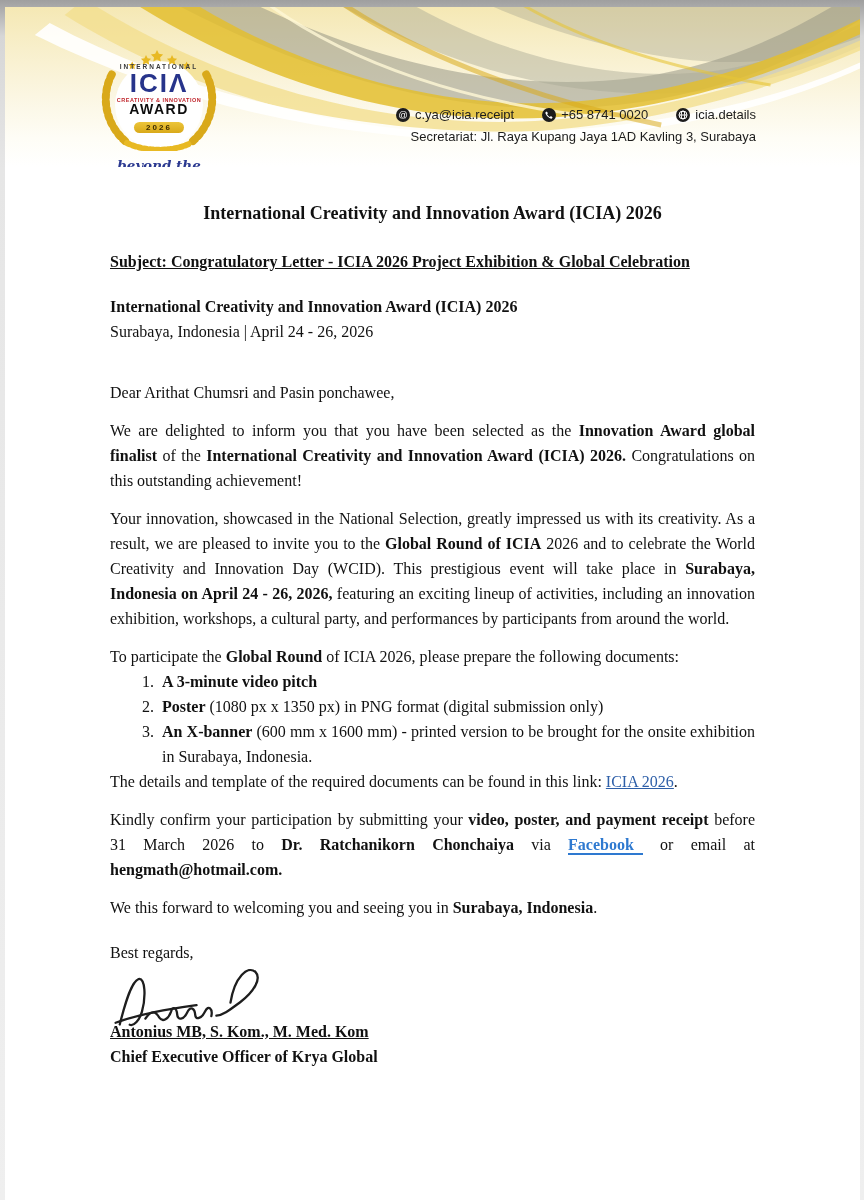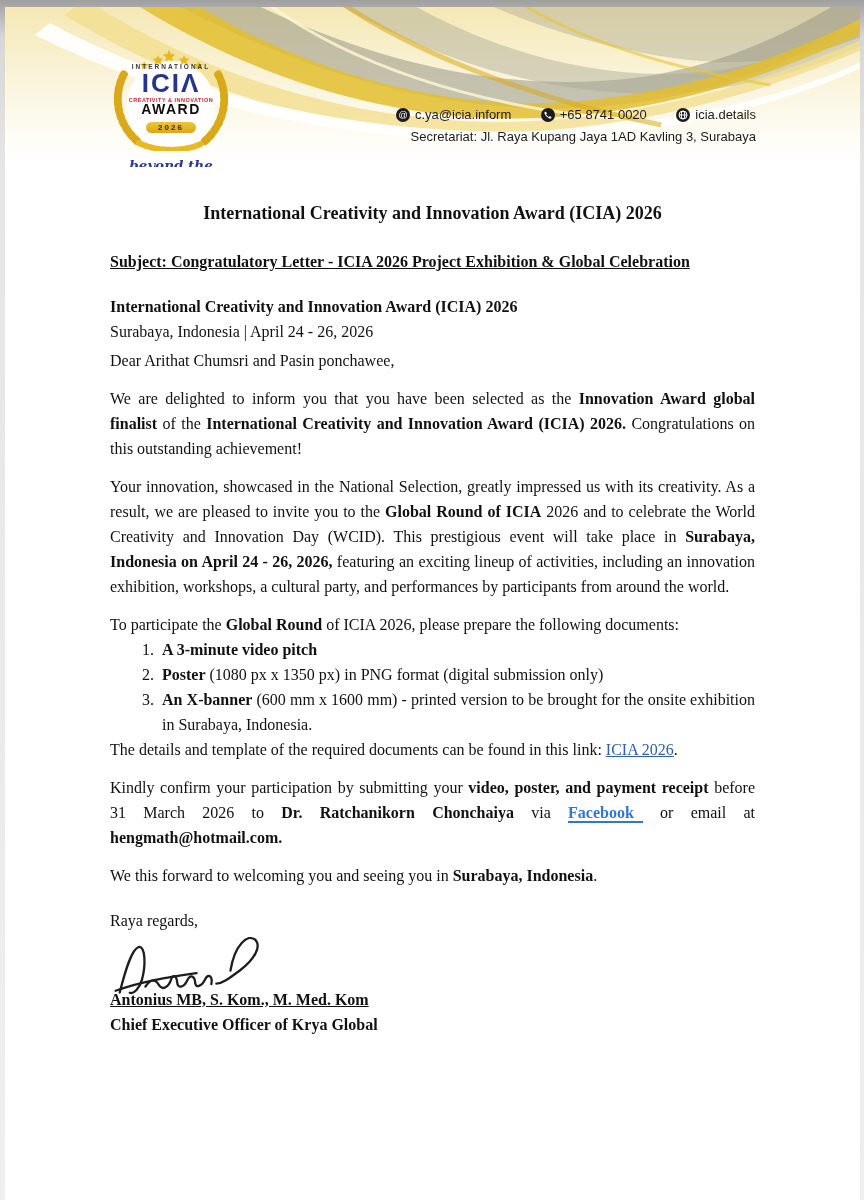--- a/index.html
+++ b/index.html
@@ -12,21 +12,21 @@
   .page{
     position:absolute;left:5px;top:7px;right:4px;bottom:0;
     background:#ffffff;
   }
   
   .letterhead{
     position:relative;height:160px;overflow:hidden;
     background:linear-gradient(180deg,#f5e8b4 0%,#f8efcb 26%,#fbf6e2 55%,#fefdf6 82%,#ffffff 100%);
   }
   .swoosh{position:absolute;top:0;left:0;width:100%;height:150px;}
-  .logo-block{position:absolute;left:86px;top:40px;width:160px;text-align:center;}
+  .logo-block{position:absolute;left:74px;top:40px;width:160px;text-align:center;}
   .logo-emblem{position:relative;width:140px;height:104px;margin:0 auto;}
   .logo-wreath{position:absolute;left:0;top:0;}
   .logo-text{position:absolute;left:0;top:16px;width:140px;text-align:center;
     font-family:"Liberation Sans","DejaVu Sans",sans-serif;}
   .logo-line1{font-size:6.5px;letter-spacing:2px;color:#3a3a3a;font-weight:bold;}
   .logo-wordmark{font-size:26px;font-weight:bold;color:var(--logo-blue);letter-spacing:2px;line-height:26px;}
   .logo-line3{font-size:5.5px;font-weight:bold;color:var(--logo-red);letter-spacing:.5px;margin-top:1px;}
   .logo-line4{font-size:14px;font-weight:800;color:#0d0d0d;letter-spacing:1.5px;line-height:13px;}
   .logo-year{display:inline-block;margin-top:3px;background:linear-gradient(180deg,#ecc53a,#d9a91a);
     color:#3c2c00;font-size:8px;font-weight:bold;padding:1px 12px;border-radius:6px;letter-spacing:2px;}
@@ -37,21 +37,21 @@
   .contact-row{display:flex;justify-content:space-between;align-items:center;}
   .contact-item{display:flex;align-items:center;gap:5px;white-space:nowrap;}
   .contact-secretariat{margin-top:7px;text-align:right;white-space:nowrap;}
   .cicon{width:14px;height:14px;flex:0 0 14px;}
   
   .content{padding:0 105px;font-size:16px;line-height:25px;}
   .title{margin-top:34px;text-align:center;font-weight:bold;font-size:18px;line-height:24px;}
   .subject{margin-top:24px;font-weight:bold;text-decoration:underline;}
   .event-name{margin-top:20px;font-weight:bold;}
   .event-date{}
-  .salutation{margin-top:4px;}
+  .salutation{margin-top:36px;}
   .para{margin-top:13px;text-align:justify;}
   .list{margin:0;}
   .li{display:flex;padding-left:30px;}
   .li .num{width:14px;flex:0 0 14px;margin-right:8px;text-align:right;}
   .li .txt{flex:1;text-align:justify;}
   .closing{margin-top:20px;}
   .signature{margin-top:2px;height:52px;}
   .signer-name{font-weight:bold;text-decoration:underline;}
   .signer-title{font-weight:bold;}
   a.link{color:var(--link-blue);text-decoration:underline;cursor:pointer;}
@@ -103,21 +103,21 @@
       <div class="logo-tagline">beyond the competition</div>
     </div>
 
     <div class="contact-block">
       <div class="contact-row">
         <span class="contact-item">
           <svg class="cicon" viewBox="0 0 14 14">
             <circle cx="7" cy="7" r="7" fill="#1c1c1c"></circle>
             <text x="7" y="10" font-size="9" fill="#fff" text-anchor="middle" font-family="Liberation Sans, sans-serif">@</text>
           </svg>
-          <span>c.ya@icia.inform</span>
+          <span>c.ya@icia.receipt</span>
         </span>
         <span class="contact-item">
           <svg class="cicon" viewBox="0 0 14 14">
             <circle cx="7" cy="7" r="7" fill="#1c1c1c"></circle>
             <path d="M4.4,3.4 l1.6,1.6 -0.9,1.2 c0.5,1 1.6,2.1 2.7,2.7 l1.2,-0.9 1.6,1.6 -1,1.2 c-2,0.3 -6.4,-4 -6.2,-6.2 Z" fill="#fff"></path>
           </svg>
           <span>+65 8741 0020</span>
         </span>
         <span class="contact-item">
           <svg class="cicon" viewBox="0 0 14 14">
@@ -161,21 +161,21 @@
         <span class="num">3.</span>
         <span class="txt"><span class="b">An X-banner</span><span> (600 mm x 1600 mm) - printed version to be brought for the onsite exhibition in Surabaya, Indonesia.</span></span>
       </div>
     </div>
     <div><span>The details and template of the required documents can be found in this link: </span><a class="link">ICIA 2026</a><span>.</span></div>
 
     <div class="para"><span>Kindly confirm your participation by submitting your </span><span class="b">video, poster, and payment receipt</span><span> before 31 March 2026 to </span><span class="b">Dr. Ratchanikorn Chonchaiya</span><span> via </span><a class="link-fb">Facebook</a><span> or email at </span><span class="b">hengmath@hotmail.com.</span></div>
 
     <div class="para"><span>We this forward to welcoming you and seeing you in </span><span class="b">Surabaya, Indonesia</span><span>.</span></div>
 
-    <div class="closing">Raya regards,</div>
+    <div class="closing">Best regards,</div>
 
     <div class="signature">
       <svg width="170" height="60" viewBox="0 0 170 60" style="transform:rotate(-4deg);margin-left:2px;">
         <g stroke="#1e1e1e" stroke-width="2.3" fill="none" stroke-linecap="round" stroke-linejoin="round">
           <path d="M6,52 C14,28 21,10 28,8 C35,7 34,27 29,41 C26,49 20,55 16,53"></path>
           <path d="M2,50 C30,42 58,40 84,38"></path>
           <path d="M32,48 C39,39 43,42 46,48 C49,53 55,50 58,43 C60,37 64,39 64,46 C64,52 70,52 74,45 C78,38 82,41 82,48 C82,53 88,52 92,45 C96,38 100,43 98,50"></path>
           <path d="M118,38 C124,12 138,2 145,9 C151,16 142,29 128,38 C117,45 110,50 103,50"></path>
         </g>
       </svg>

